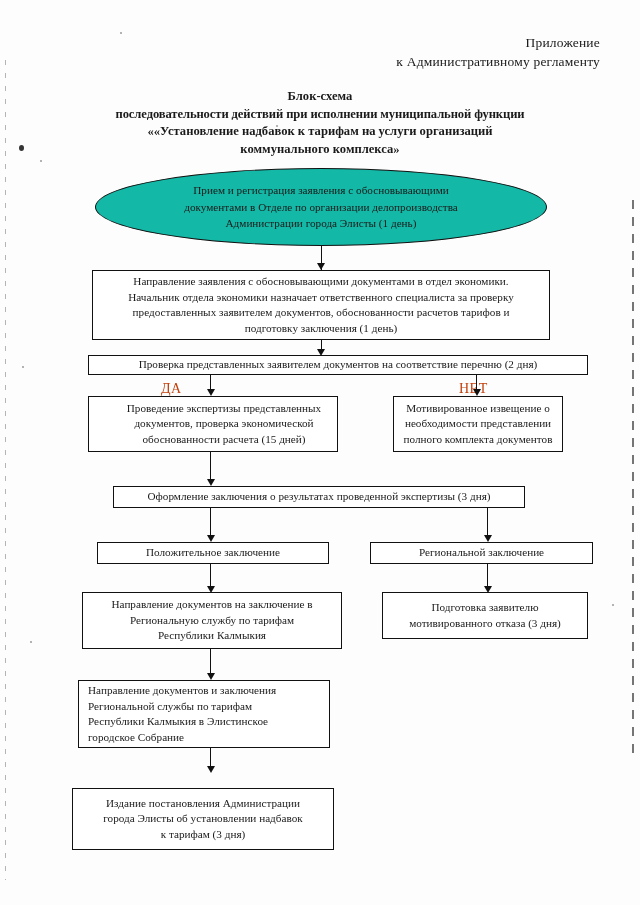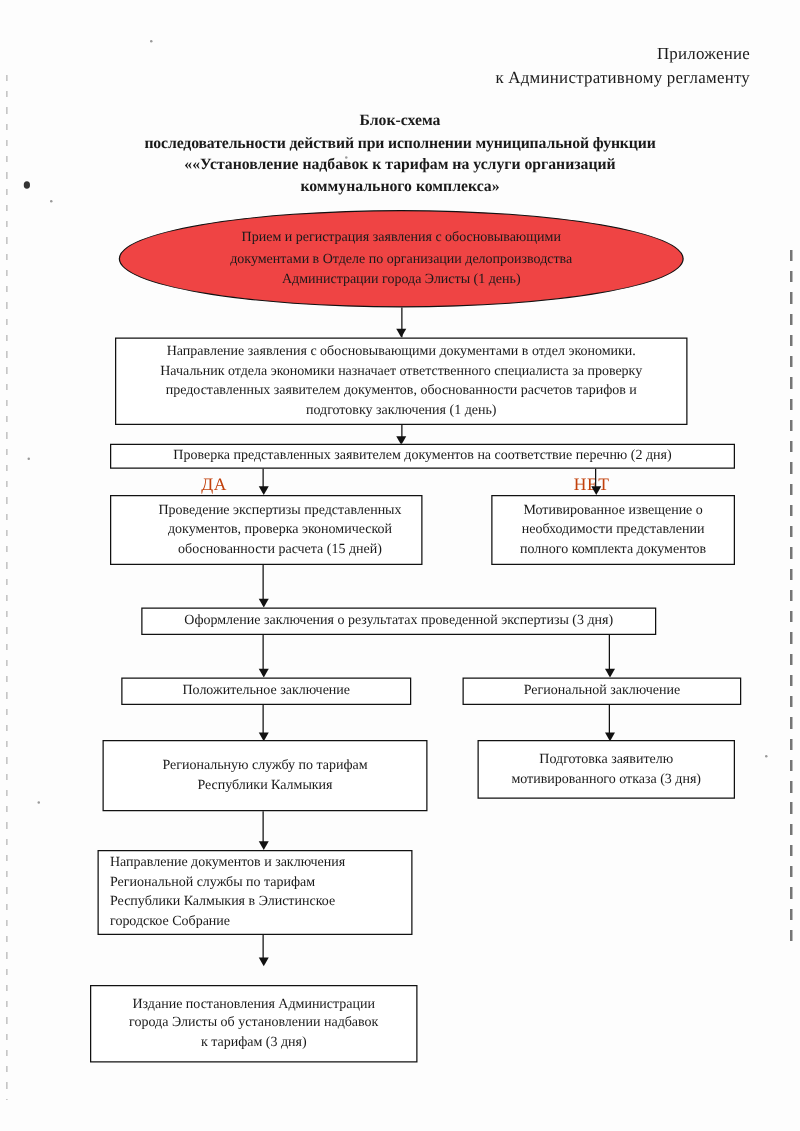--- a/index.html
+++ b/index.html
@@ -108,21 +108,21 @@
     text-align: left;
     padding-left: 9px;
   }
   .node .txt { width: 100%; }
 
   .ellipse {
     position: absolute;
     box-sizing: border-box;
     border: 1.3px solid #111;
     border-radius: 50%;
-    background: #ef4444;
+    background: #14b8a6;
     display: flex;
     align-items: center;
     justify-content: center;
     text-align: center;
     font-size: 11.2px;
     line-height: 16.5px;
     padding: 0 40px;
   }
 
   
@@ -211,21 +211,21 @@
   <div class="arrowhead" style="left:472.5px; top:389px;"></div>
 
   <div class="node" style="left:88px; top:396px; width:250px; height:56px;padding-left:28px;">
     <div class="txt">
       <div>Проведение экспертизы представленных</div>
       <div>документов, проверка  экономической</div>
       <div>обоснованности расчета (15  дней)</div>
     </div>
   </div>
 
-  <div class="node" style="left:393px; top:396px; width:195px; height:56px;">
+  <div class="node" style="left:393px; top:396px; width:170px; height:56px;">
     <div class="txt">
       <div>Мотивированное извещение о</div>
       <div>необходимости представлении</div>
       <div>полного комплекта документов</div>
     </div>
   </div>
 
   <div class="vline" style="left:210px; top:452px; height:32px;"></div>
   <div class="arrowhead" style="left:206.5px; top:479px;"></div>
 
@@ -248,20 +248,21 @@
   </div>
 
   <div class="vline" style="left:210px; top:564px; height:26px;"></div>
   <div class="arrowhead" style="left:206.5px; top:586px;"></div>
 
   <div class="vline" style="left:487px; top:564px; height:26px;"></div>
   <div class="arrowhead" style="left:483.5px; top:586px;"></div>
 
   <div class="node" style="left:82px; top:592px; width:260px; height:57px;">
     <div class="txt">
+      <div>Направление документов на заключение в</div>
       <div>Региональную службу по тарифам</div>
       <div>Республики Калмыкия</div>
     </div>
   </div>
 
   <div class="node" style="left:382px; top:592px; width:206px; height:47px;">
     <div class="txt">
       <div>Подготовка заявителю</div>
       <div>мотивированного отказа (3 дня)</div>
     </div>

